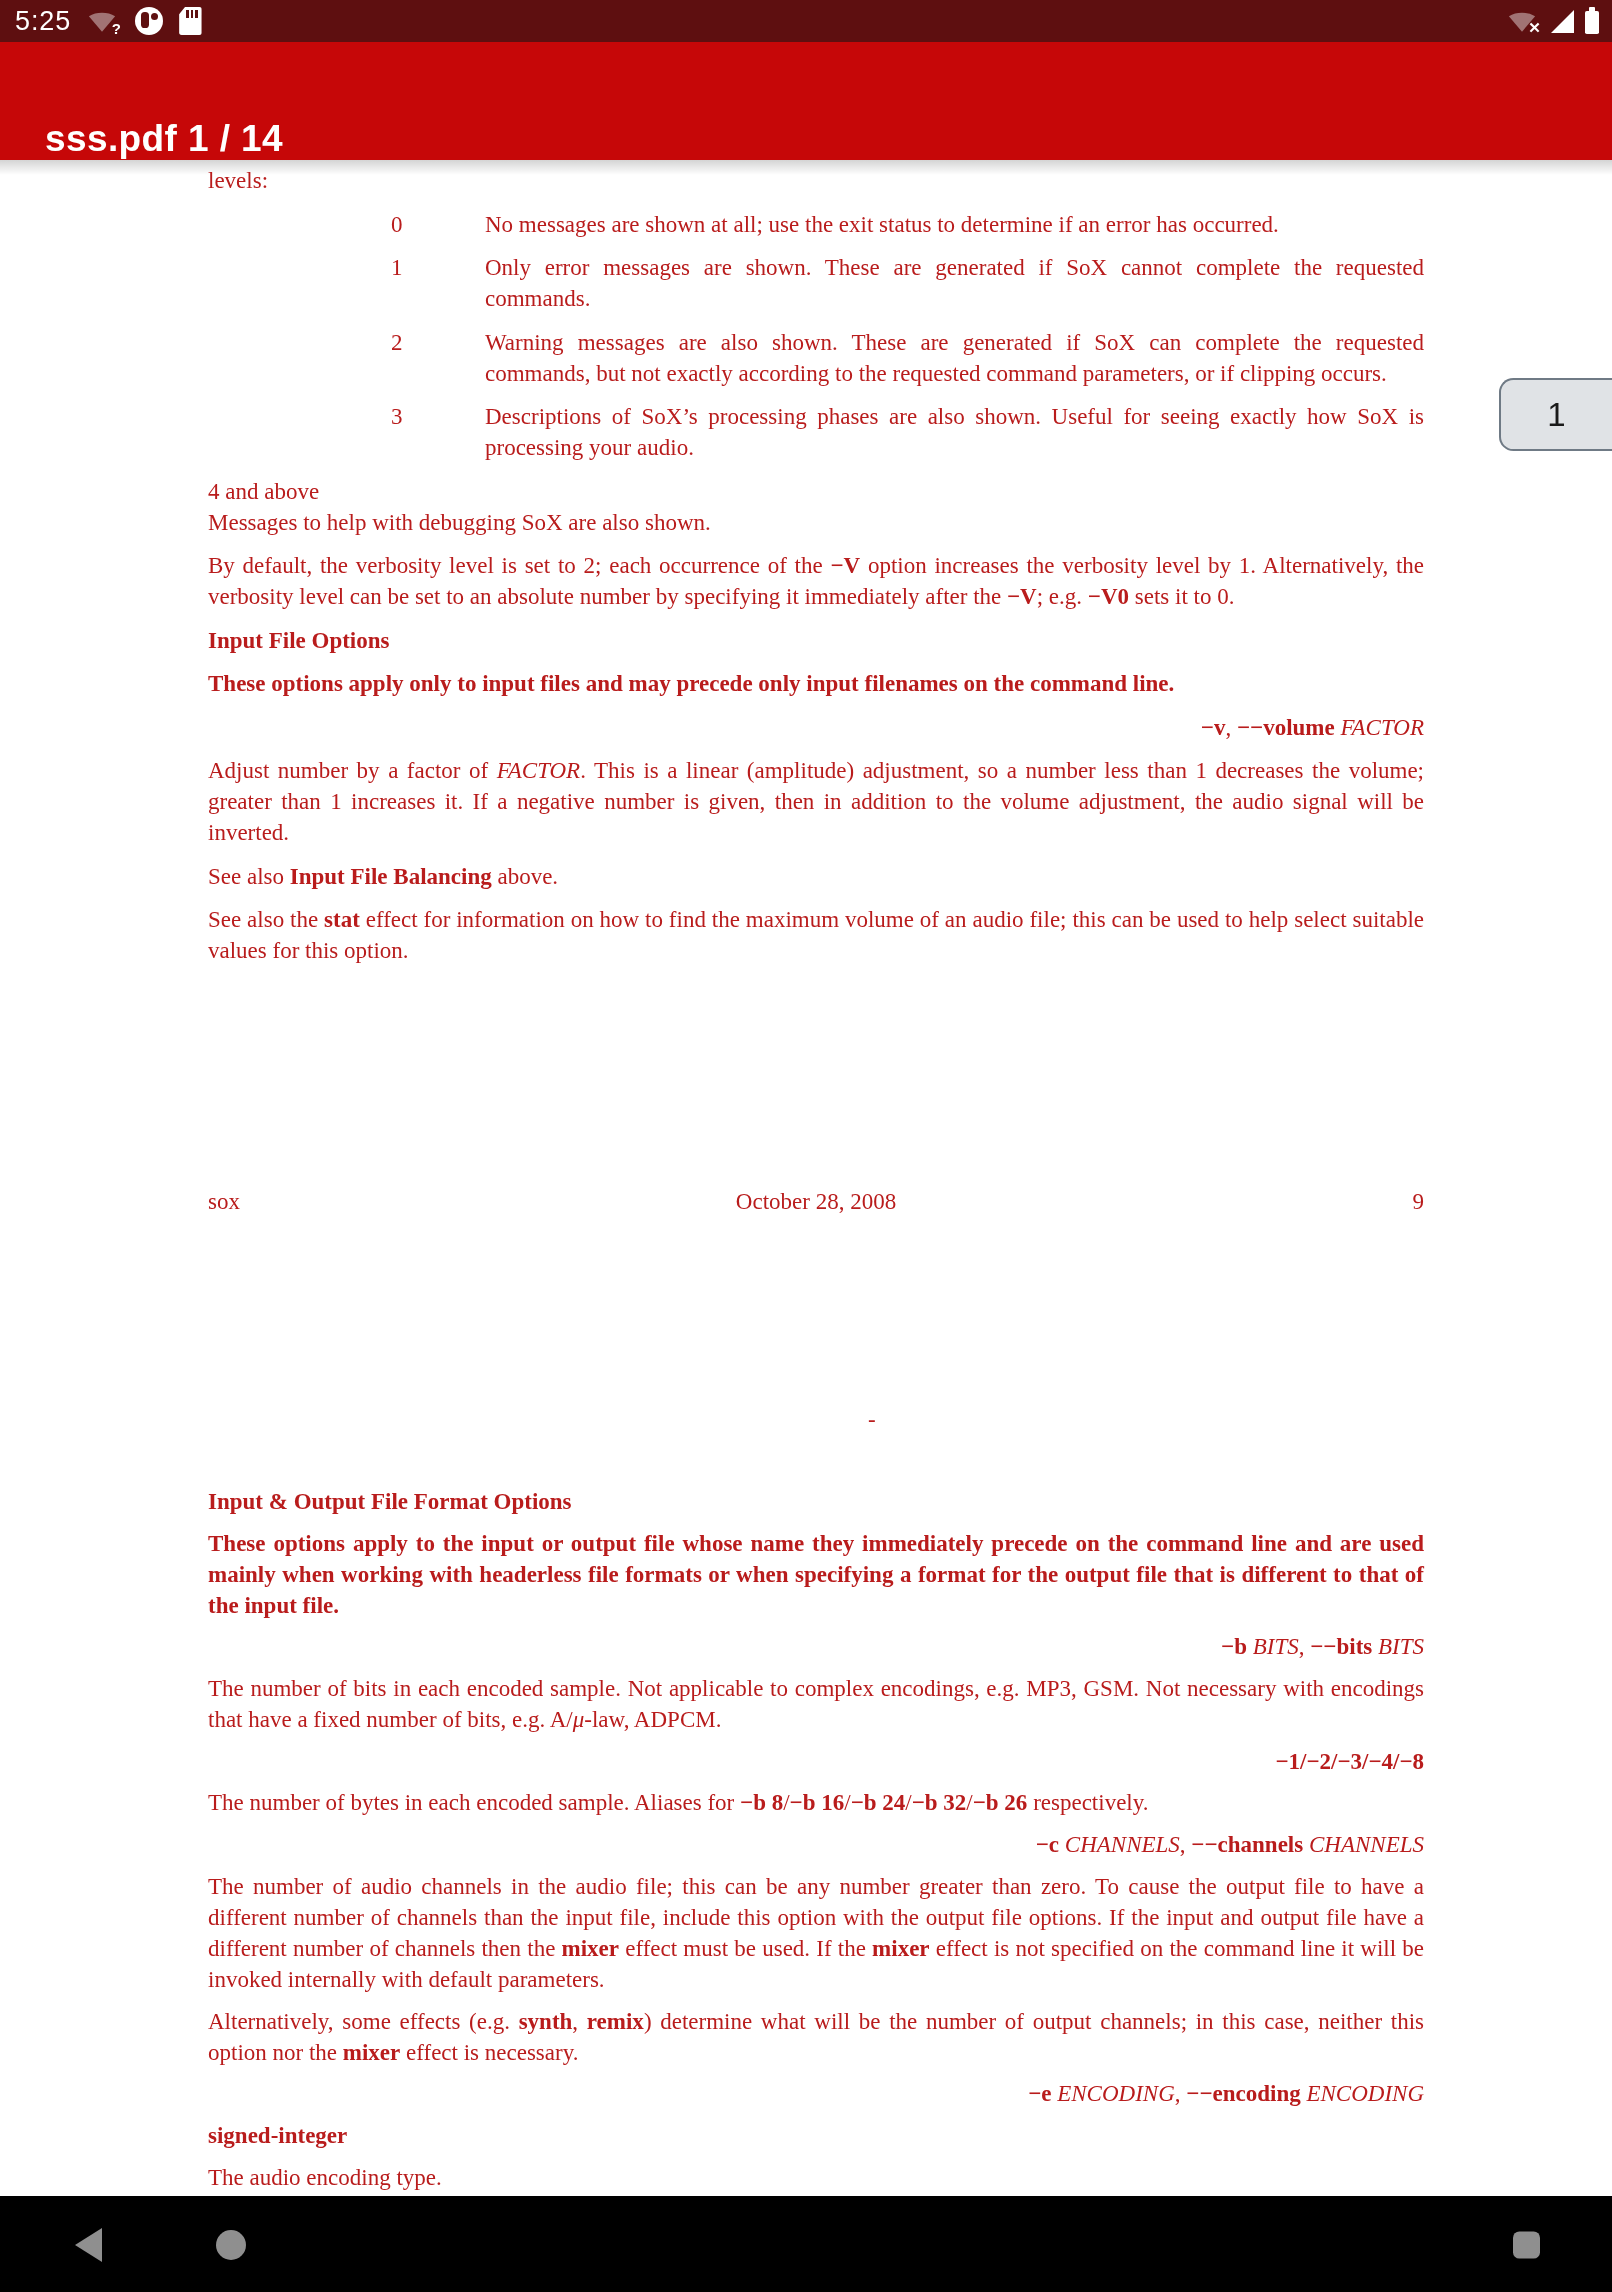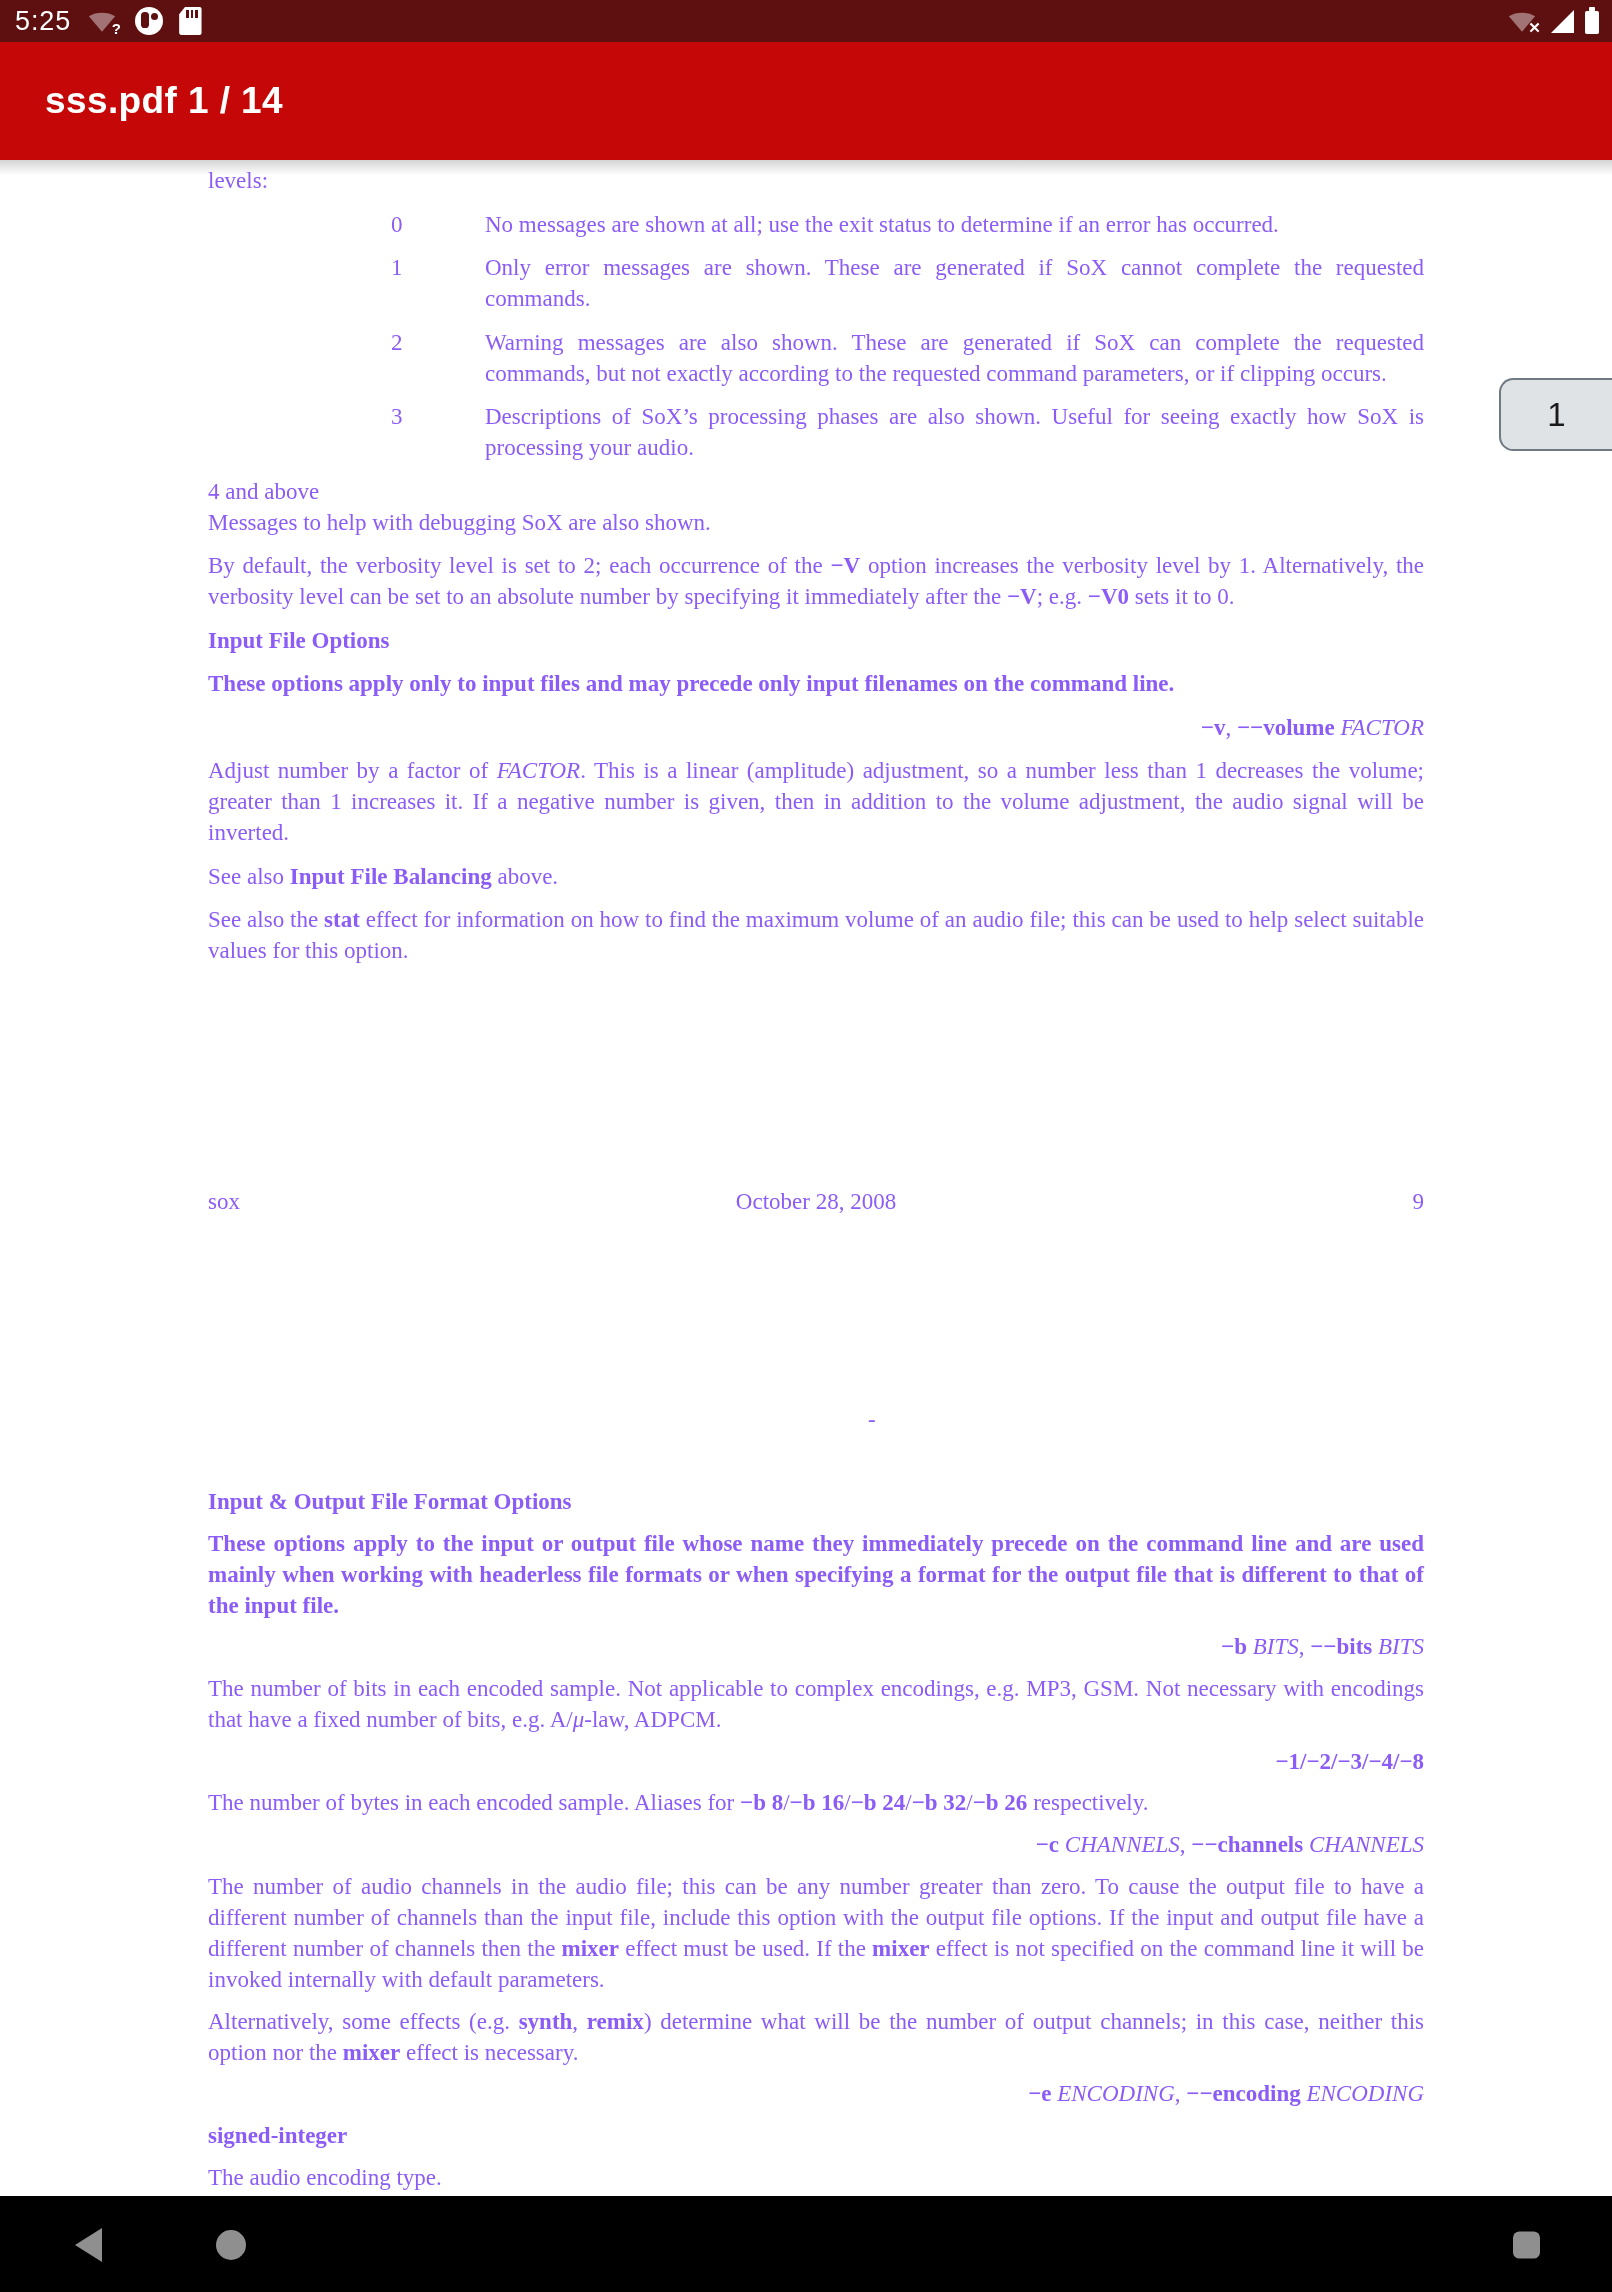--- a/index.html
+++ b/index.html
@@ -17,28 +17,28 @@
   .app-circle .bar{position:absolute;left:6.3px;top:5.4px;width:7.2px;height:16px;background:#5e0f10;border-radius:3.6px;}
   .app-circle .dot{position:absolute;right:5.4px;top:6.3px;width:7.2px;height:7.2px;background:#5e0f10;border-radius:50%;}
   .sd-card{position:relative;width:22.4px;height:28px;background:#fff;border-radius:2.7px;clip-path:polygon(0 26%,26% 0,100% 0,100% 100%,0 100%);}
   .sd-card i{position:absolute;top:2.7px;width:2.7px;height:8px;background:#5e0f10;}
   .sd-card i:nth-child(1){left:7.2px;} .sd-card i:nth-child(2){left:11.6px;} .sd-card i:nth-child(3){left:16px;}
   .signal-tri{width:0;height:0;border-left:23px solid transparent;border-bottom:23px solid #fff;}
   .battery{position:relative;width:13.4px;height:23px;background:#fff;border-radius:1.8px;margin-top:2.7px;}
   .battery:before{content:"";position:absolute;top:-3.6px;left:3.6px;width:6.3px;height:3.6px;background:#fff;border-radius:0.9px 0.9px 0 0;}
 
   
-  .app-bar{position:absolute;top:42px;left:0;right:0;height:118px;background:#c60708;display:flex;align-items:center;padding-left:45px;box-sizing:border-box;}
+  .app-bar{position:absolute;top:42px;left:0;right:0;height:118px;background:#c60708;display:flex;align-items:flex-end;padding-left:45px;box-sizing:border-box;}
   .app-title{color:#fff;font-size:37px;font-weight:bold;letter-spacing:0.4px;}
 
   
   .content{position:absolute;top:160px;left:0;right:0;bottom:97px;background:#fff;}
   .content:before{content:"";position:absolute;top:0;left:0;right:0;height:15px;background:linear-gradient(rgba(0,0,0,.17),rgba(0,0,0,0));pointer-events:none;}
 
-  .doc{position:absolute;left:208px;width:1216px;top:0;font-family:"Liberation Serif",serif;font-size:23px;line-height:31px;color:#8b5cf6;text-align:justify;}
+  .doc{position:absolute;left:208px;width:1216px;top:0;font-family:"Liberation Serif",serif;font-size:23px;line-height:31px;color:#b91c1c;text-align:justify;}
   .doc p{margin:0 0 12.5px 0;}
   .p1{padding-top:5.4px;}
   .lvl-label{margin:0 0 27px 183px;}
   .li-row{display:flex;margin:0 0 12.5px 0;}
   .li-num{flex:none;margin-left:183px;width:94px;}
   .li-text{flex:1;text-align:justify;}
   .tag-line{margin:0 0 0 183px;}
   .tag-desc{margin:0 0 12.5px 277px;}
   .indent1{margin-left:91px;font-weight:bold;}
   .indent2{margin-left:183px;}

